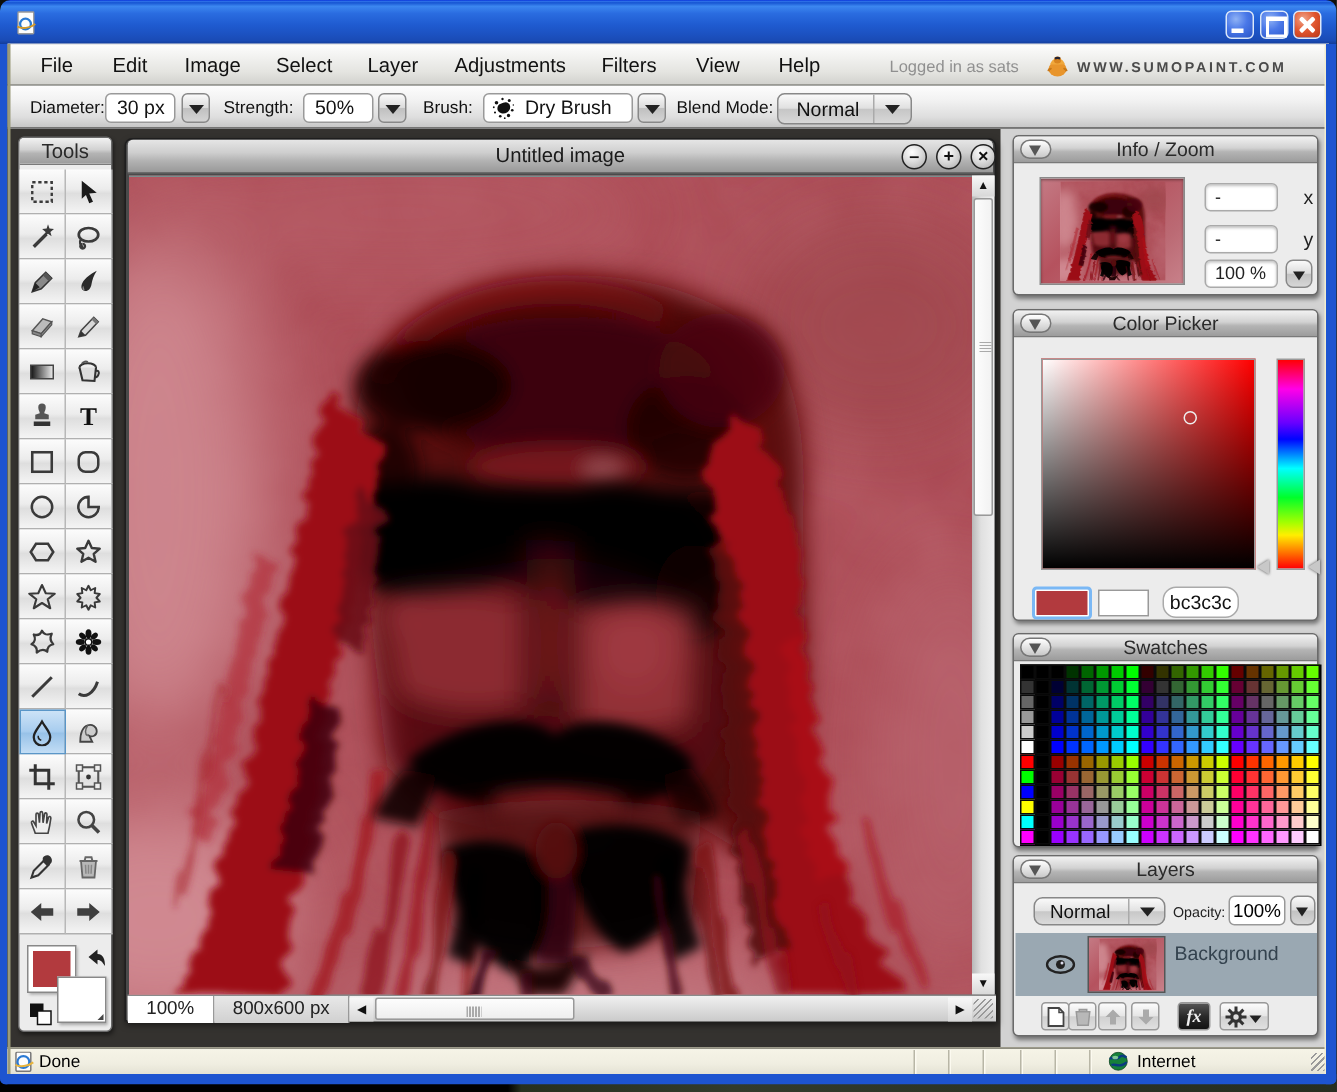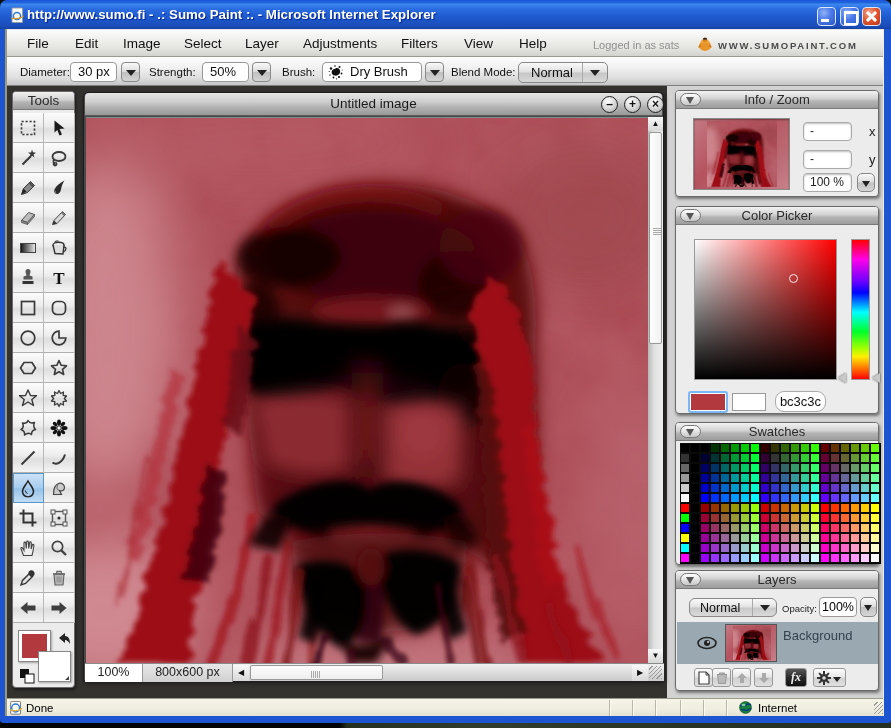--- a/index.html
+++ b/index.html
@@ -132,21 +132,20 @@
 </head>
 <body>
 <div id="desk"></div>
 <div id="win">
   <div id="titlebar">
     <svg id="ieicon" viewBox="0 0 17 17">
         <rect x="3" y="1" width="10.5" height="14.5" rx="0.5" fill="#fdfdfd" stroke="#999" stroke-width="0.9"></rect>
         <circle cx="8" cy="9" r="3.6" fill="none" stroke="#2a7ad4" stroke-width="1.5"></circle>
         <path d="M2.5,10.8 C5.5,12.3 11,12 14.5,9" fill="none" stroke="#d49a28" stroke-width="1.3"></path>
       </svg>
-    <span class="ietxt">http://www.sumo.fi - .: Sumo Paint :. - Microsoft Internet Explorer</span>
     <div class="tbbtn" id="btnmin"></div>
     <div class="tbbtn" id="btnmax"></div>
     <div class="tbbtn" id="btncls"></div>
   </div>
   <div id="menubar">
     <span class="mi" style="left:22px">File</span>
     <span class="mi" style="left:70px">Edit</span>
     <span class="mi" style="left:118px">Image</span>
     <span class="mi" style="left:179px">Select</span>
     <span class="mi" style="left:240px">Layer</span>

